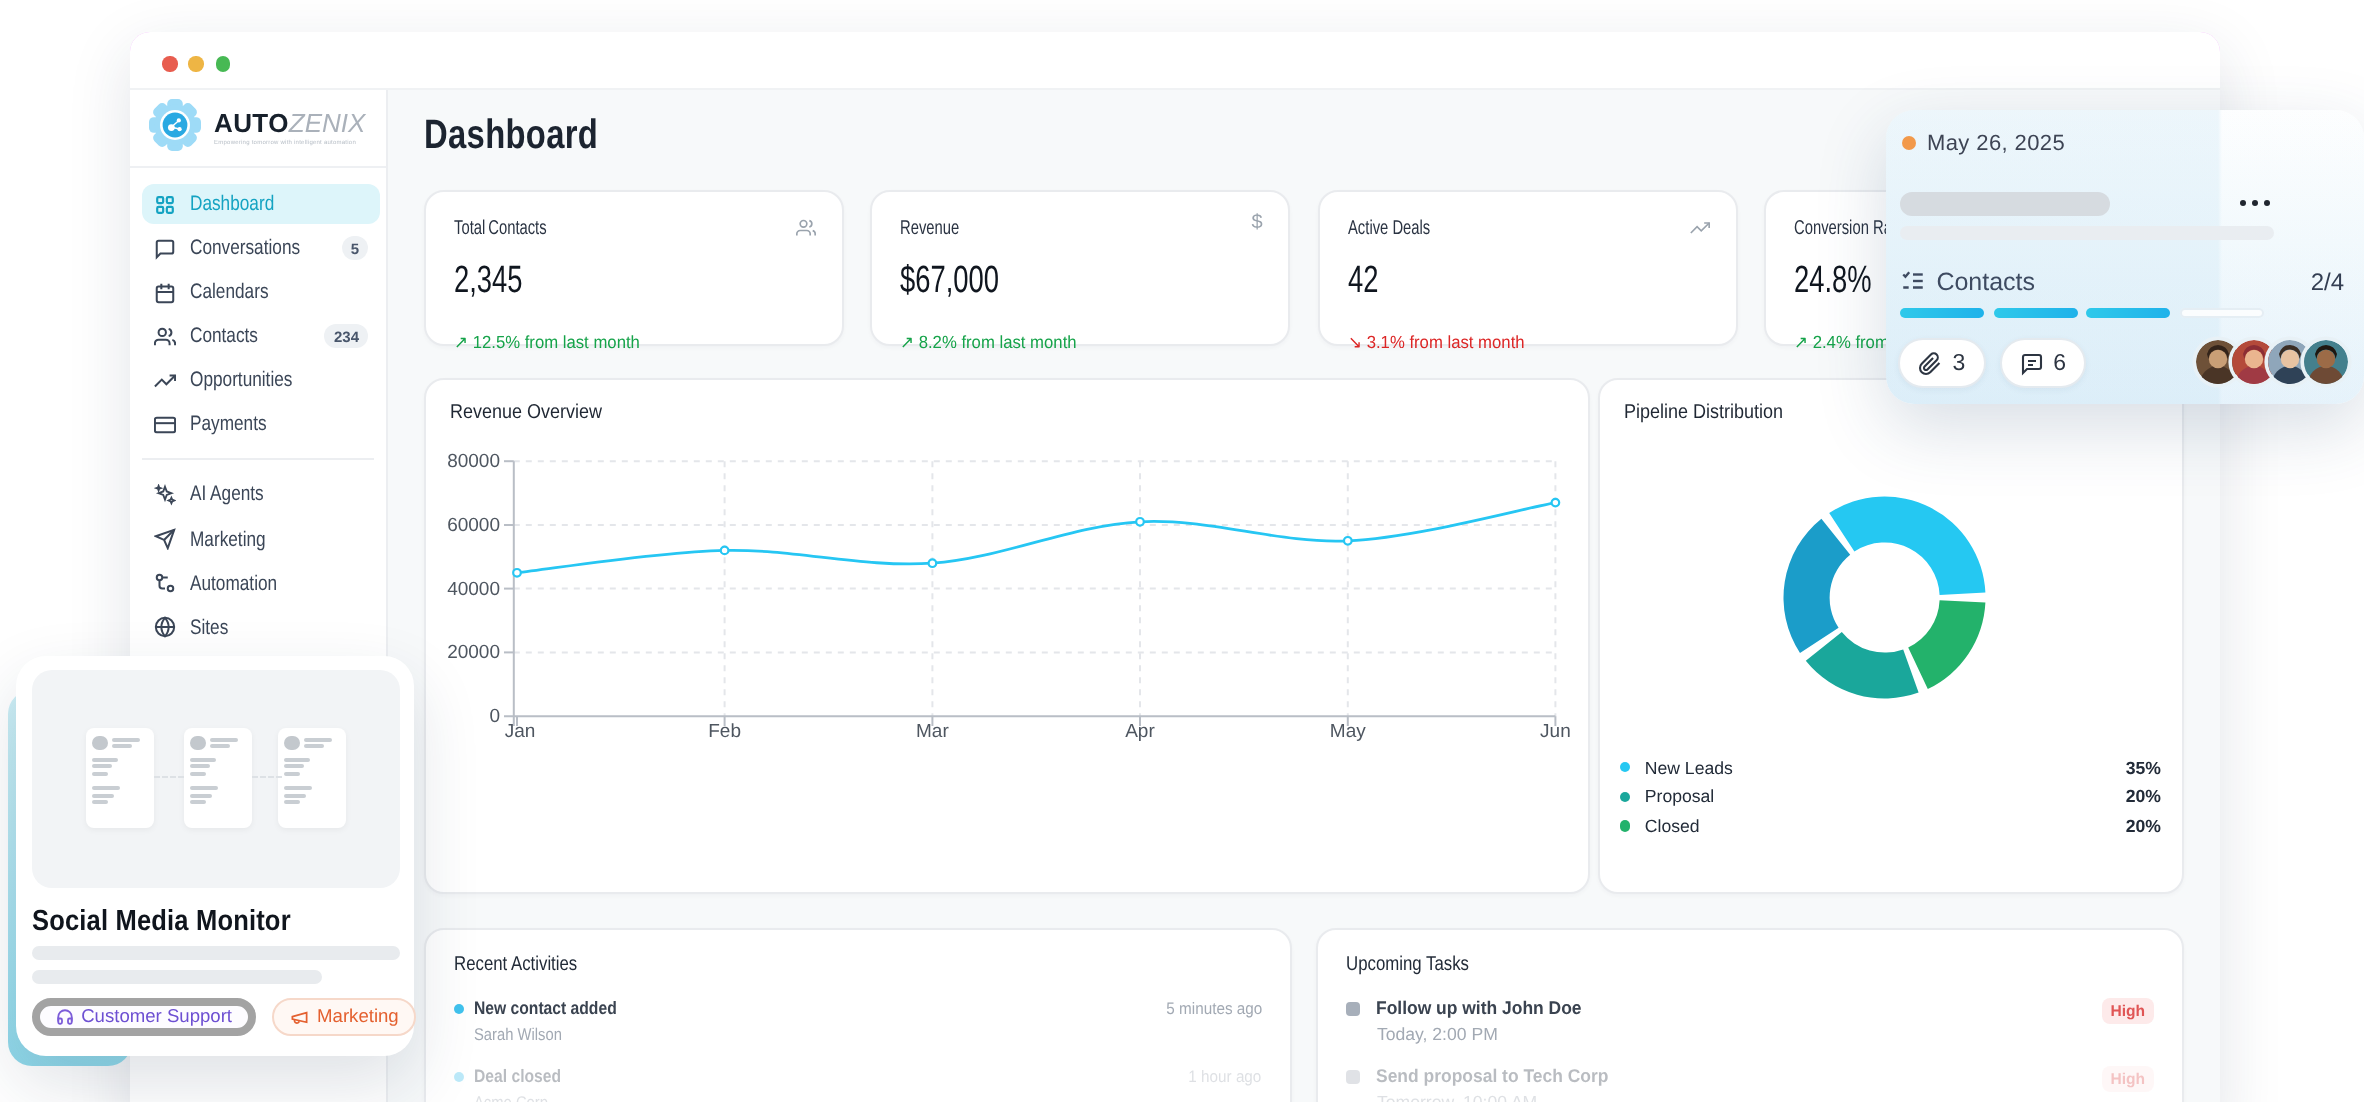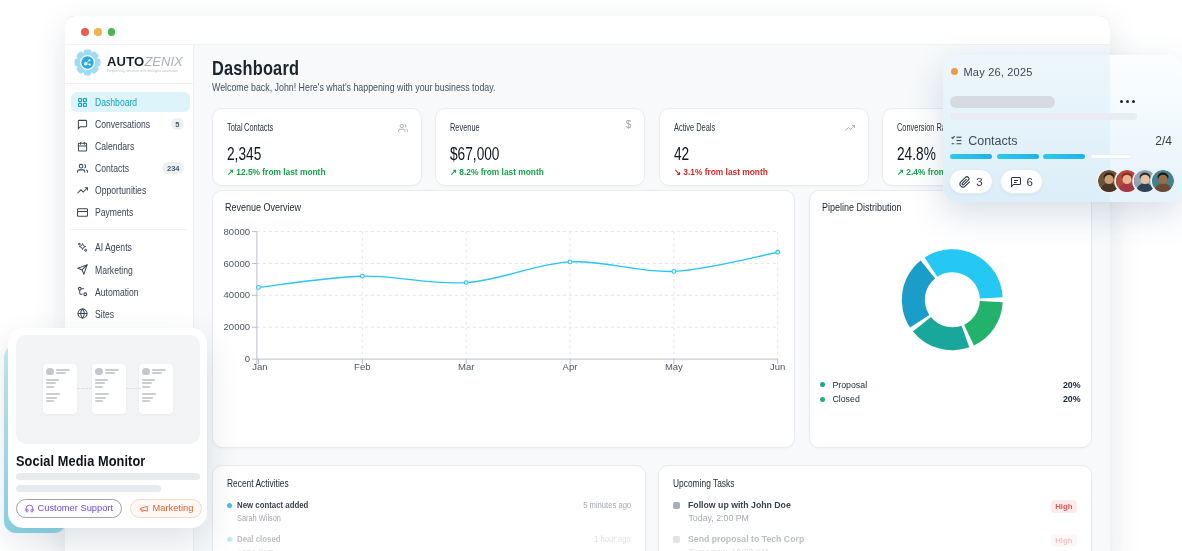--- a/index.html
+++ b/index.html
@@ -45,24 +45,24 @@
 .main h1 { font-size:20.5px; font-weight:bold; color:#1c2430; letter-spacing:.2px;}
 .main .sub { font-size:10.5px; color:#46505e; margin-top:1px; }
 
 .stats { display:flex; gap:13.3px; margin-top:14.5px; }
 .stat { background:#fff; border:1px solid #e9ebee; border-radius:10px; flex:1;
   height:78.7px; padding:11px 14px; position:relative;
   box-shadow:0 1px 2px rgba(20,30,50,.03); }
 .stat .t { font-size:10px; color:#2a3342; margin-top:2px; }
 .stat .ic { position:absolute; right:13px; top:10px; color:#9aa3ad; }
 .stat .v { font-size:19px; color:#10161f; margin-top:10.5px; }
-.stat .d { font-size:8.8px; margin-top:2px;font-weight:bold; }
+.stat .d { font-size:8.8px; margin-top:14px; }
 .up { color:#16a34a; } .down { color:#dc2626; }
 
-.charts { display:flex; gap:14px; margin-top:4px; }
+.charts { display:flex; gap:4px; margin-top:16px; }
 .cardbox { background:#fff; border:1px solid #e9ebee; border-radius:10px;
   box-shadow:0 1px 2px rgba(20,30,50,.03); }
 .rev { width:583px; height:258px; position:relative; }
 .pipe { flex:1; height:258px; position:relative; }
 .cardbox .title { position:absolute; left:12.5px; top:10.5px; font-size:10px; font-weight:normal; color:#1f2733; }
 
 .legend { position:absolute; left:10px; right:10.5px; top:186px; }
 .legrow { display:flex; align-items:center; height:14.8px; font-size:8.8px; color:#222b38; }
 .legrow .ld { width:5.5px; height:5.5px; border-radius:50%; margin-right:7px; }
 .legrow .lv { margin-left:auto; font-weight:bold; }
@@ -126,21 +126,21 @@
 .mini .mc { width:7.6px; height:7.6px; border-radius:50%; background:#c3c8cd; margin-right:2.4px; flex-shrink:0;}
 .mini .ml { height:2px; background:#c9ced3; border-radius:1px; margin-bottom:1.6px;}
 .dashline { position:absolute; top:53px; border-top:1.5px dashed #dde1e5; width:15px;}
 .social .stitle { font-size:14.5px; font-weight:bold; color:#10151d; margin-top:9px; letter-spacing:.1px;}
 .social .sbar { height:7px; border-radius:3.5px; background:#e8ebee; }
 .sbar1 { margin-top:4px !important; }
 .sbar2 { margin-top:5px !important; }
 .sbtns { display:flex; margin-top:7px; gap:8px;}
 .sbtn { height:19px; white-space:nowrap; flex-shrink:0; border-radius:10px; display:flex; align-items:center; padding:0 8px;
   font-size:9.3px; font-weight:500;}
-.sbtn.purple { border:1px solid #a3a3a3; color:#6d4fd2; background:#fdfcff;}
+.sbtn.purple { border:4px solid #a3a3a3; color:#6d4fd2; background:#fdfcff;}
 .sbtn.orange { border:1px solid #f6d8c9; color:#e4602f; background:#fff8f4;}
 .sbtn svg { margin-right:4px; }
 </style>
 </head>
 <body>
 
 <div class="window">
   <div class="titlebar">
     <span class="dot d-red"></span>
       <span class="dot d-yel"></span>
@@ -254,21 +254,20 @@
             <svg viewBox="0 0 24 24" fill="none" stroke="#3b4657" stroke-width="2.2">
               <circle cx="12" cy="8" r="6"></circle>
               <path d="M15.5 13.5L17 22l-5-3-5 3 1.5-8.5"></path>
             </svg>
             <span class="mlabel">Memberships</span>
           </li>
       </ul>
     </div>
     <div class="main">
       <h1><span class="cx" style="transform:scaleX(.80)">Dashboard</span></h1>
-      <div class="sub"><span class="cx">Welcome back, John! Here's what's happening with your business today.</span></div>
       <div class="stats">
         <div class="stat">
           <div class="t"><span class="cx78">Total Contacts</span></div>
           <div class="ic"><svg width="10" height="10" viewBox="0 0 24 24" fill="none" stroke="currentColor" stroke-width="2">
                 <path d="M17 21v-2a4 4 0 0 0-4-4H5a4 4 0 0 0-4 4v2"></path>
                 <circle cx="9" cy="7" r="4"></circle>
                 <path d="M23 21v-2a4 4 0 0 0-3-3.87M16 3.13a4 4 0 0 1 0 7.75"></path>
               </svg></div>
           <div class="v"><span class="cx72">2,345</span></div>
           <div class="d up"><span class="cx90">↗ 12.5% from last month</span></div>
@@ -351,20 +350,21 @@
         </div>
         <div class="cardbox pipe">
           <div class="title"><span class="cx9">Pipeline Distribution</span></div>
           <svg width="284" height="256" viewBox="0 0 284 256" style="display:block;position:absolute;left:0;top:0">
             <path d="M114.6 66.5A50.5 50.5 0 0 1 192.7 106.3L169.8 107.5A27.5 27.5 0 0 0 127.2 85.8Z" fill="#25c8f2"></path>
             <path d="M192.7 111.3A50.5 50.5 0 0 1 163.9 154.5L154.1 133.7A27.5 27.5 0 0 0 169.8 110.1Z" fill="#23b26b"></path>
             <path d="M159.3 156.3A50.5 50.5 0 0 1 102.9 140.4L120.9 126.0A27.5 27.5 0 0 0 151.6 134.7Z" fill="#1aa79b"></path>
             <path d="M100.0 136.5A50.5 50.5 0 0 1 110.7 69.4L125.1 87.4A27.5 27.5 0 0 0 119.3 123.9Z" fill="#1b9dc9"></path>
           </svg>
           <div class="legend">
+            <div class="legrow"><span class="ld" style="background:#25c8f2"></span>New Leads<span class="lv">35%</span></div>
             <div class="legrow"><span class="ld" style="background:#1aa79b"></span>Proposal<span class="lv">20%</span></div>
             <div class="legrow"><span class="ld" style="background:#23b26b"></span>Closed<span class="lv">20%</span></div>
           </div>
         </div>
       </div>
       <div class="bottom">
         <div class="bcard">
           <div class="title"><span class="cx">Recent Activities</span></div>
           <div class="brow">
               <span class="bdot"></span>

